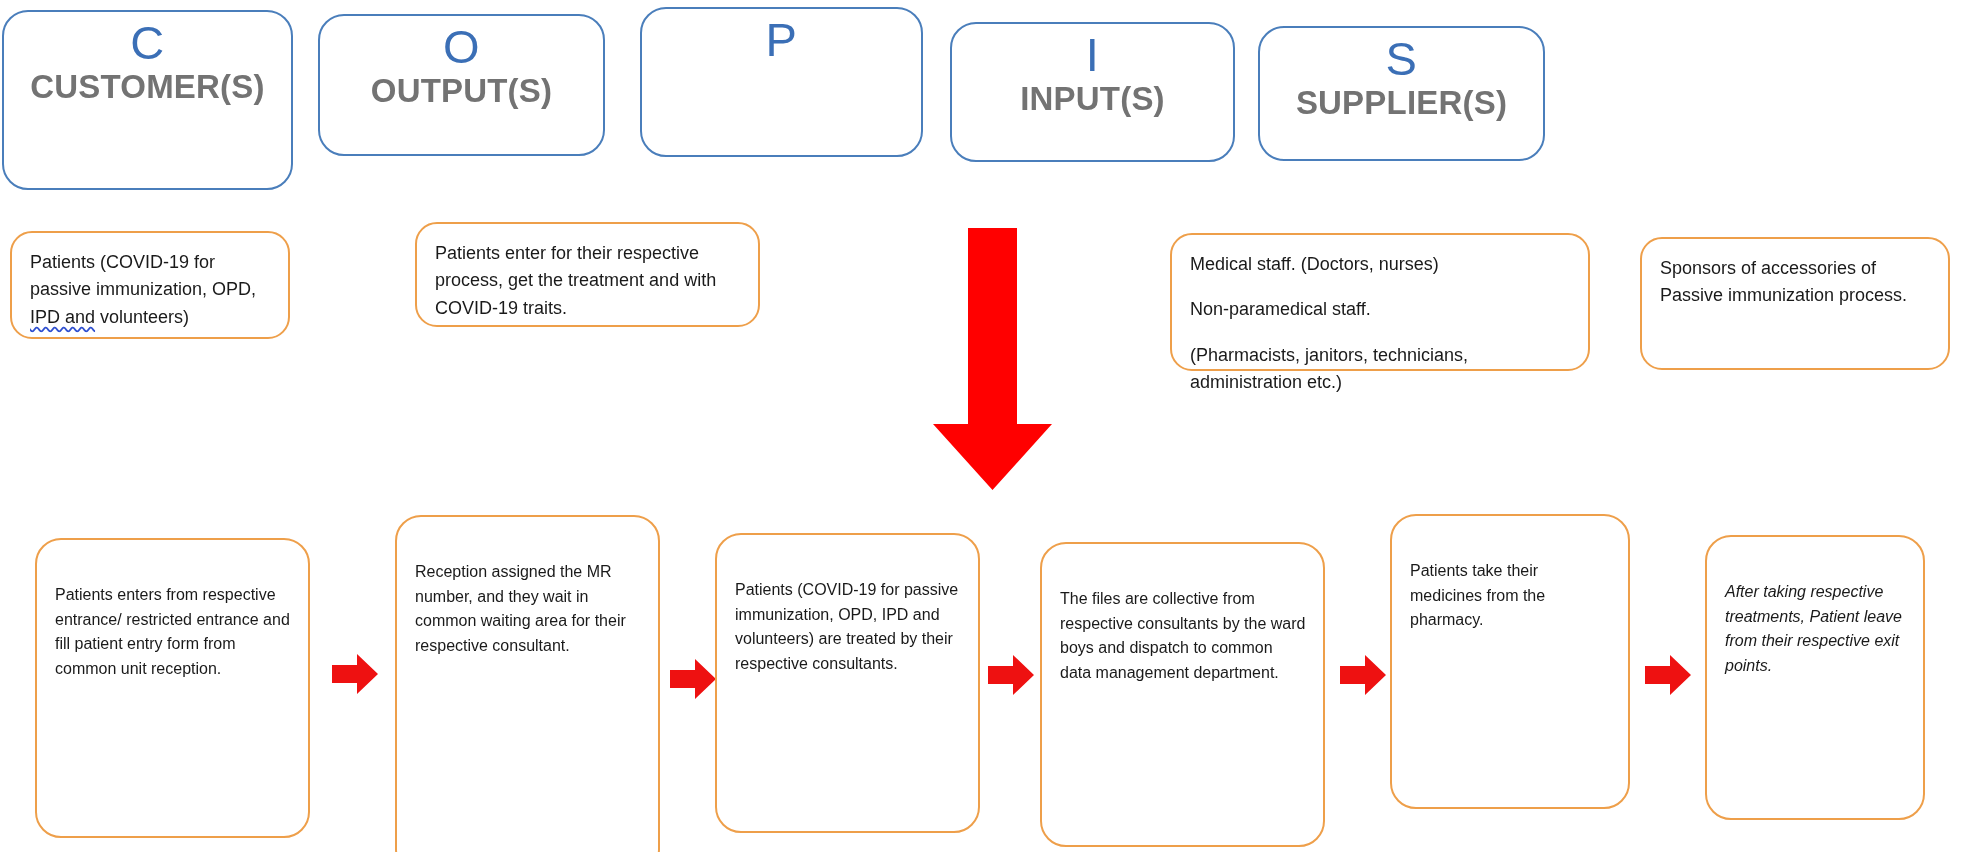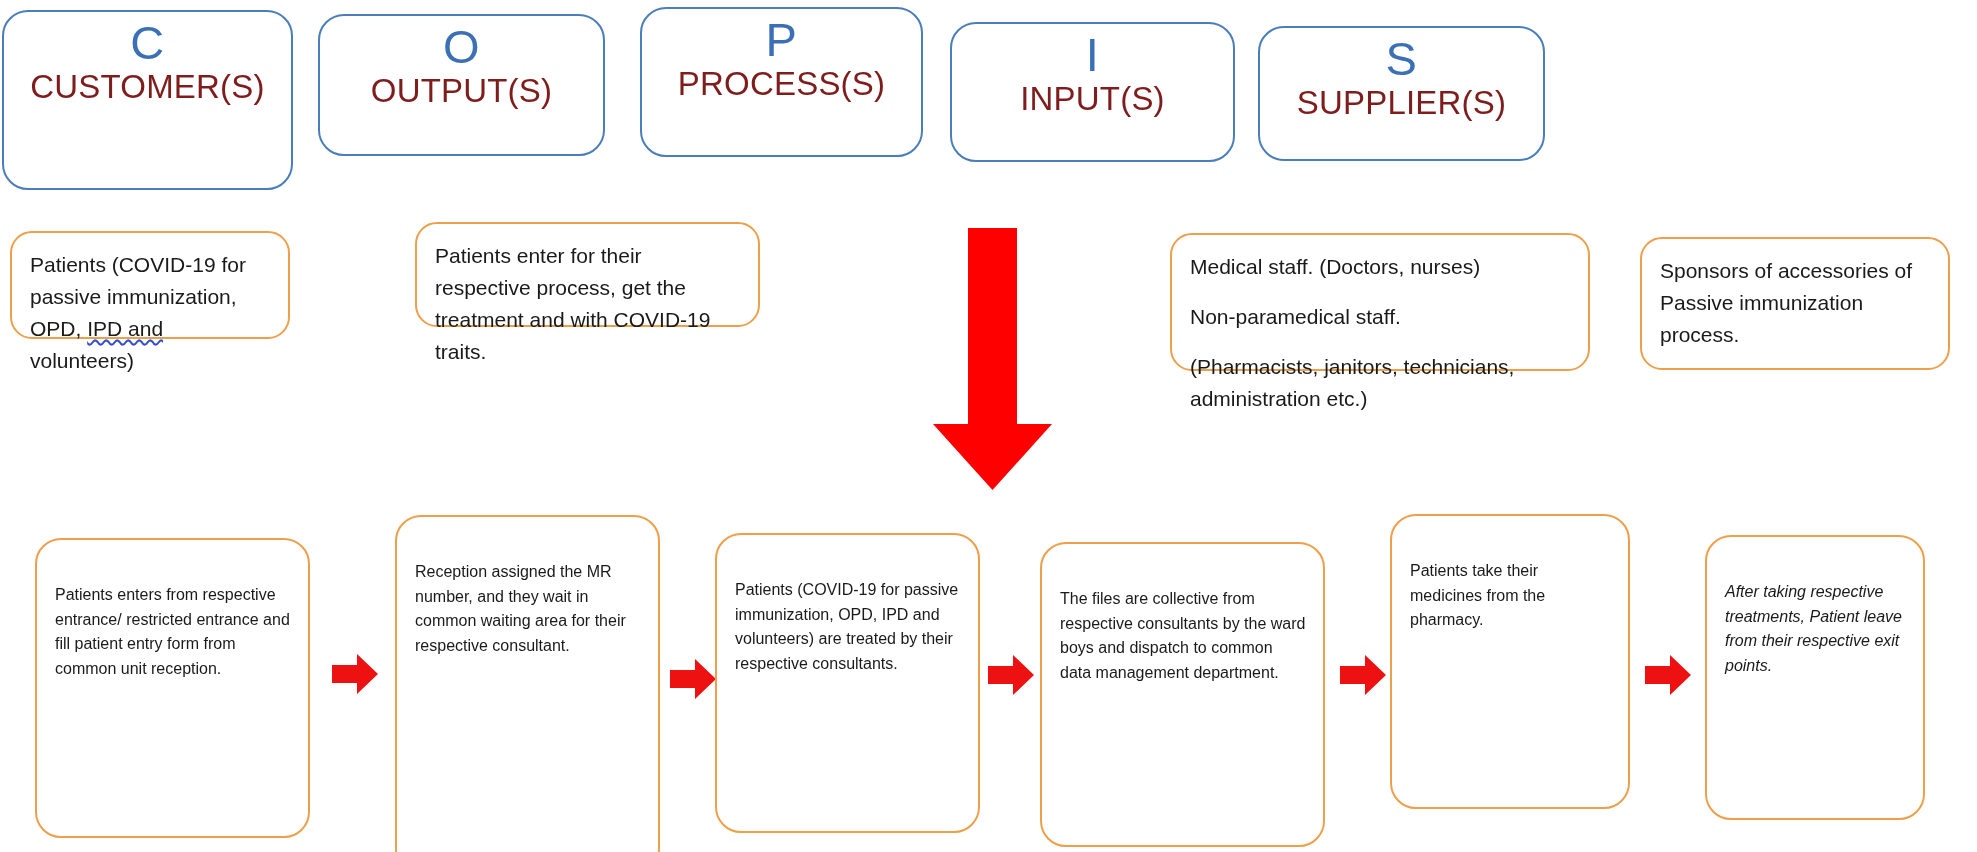--- a/index.html
+++ b/index.html
@@ -36,33 +36,33 @@
   .hdr-letter {
     font-size: 47px;
     line-height: 1.08;
     font-weight: 400;
     color: #3b6fb6;
     letter-spacing: 0.5px;
   }
   .hdr-label {
     font-size: 33px;
     line-height: 1.12;
-    font-weight: 400;
-    color: #7f1d1d;
+    font-weight: 700;
+    color: #737373;
     white-space: nowrap;
     letter-spacing: 0.2px;
   }
 
   
   .orange-box {
     border: 2px solid #ee9f4a;
     border-radius: 22px;
     padding: 16px 18px 12px 18px;
     color: #1a1a1a;
-    font-size: 21px;
+    font-size: 18px;
     line-height: 1.52;
   }
   .orange-box p {
     margin: 0 0 18px 0;
   }
   .orange-box p:last-child {
     margin-bottom: 0;
   }
   .spellcheck {
     text-decoration: underline wavy #3050d0;
@@ -103,21 +103,20 @@
   <div class="hdr-label">CUSTOMER(S)</div>
 </div>
 
 <div class="node hdr-box" style="left:318px; top:14px; width:287px; height:142px;">
   <div class="hdr-letter">O</div>
   <div class="hdr-label">OUTPUT(S)</div>
 </div>
 
 <div class="node hdr-box" style="left:640px; top:7px; width:283px; height:150px;">
   <div class="hdr-letter">P</div>
-  <div class="hdr-label">PROCESS(S)</div>
 </div>
 
 <div class="node hdr-box" style="left:950px; top:22px; width:285px; height:140px;">
   <div class="hdr-letter">I</div>
   <div class="hdr-label">INPUT(S)</div>
 </div>
 
 <div class="node hdr-box" style="left:1258px; top:26px; width:287px; height:135px;">
   <div class="hdr-letter">S</div>
   <div class="hdr-label">SUPPLIER(S)</div>

